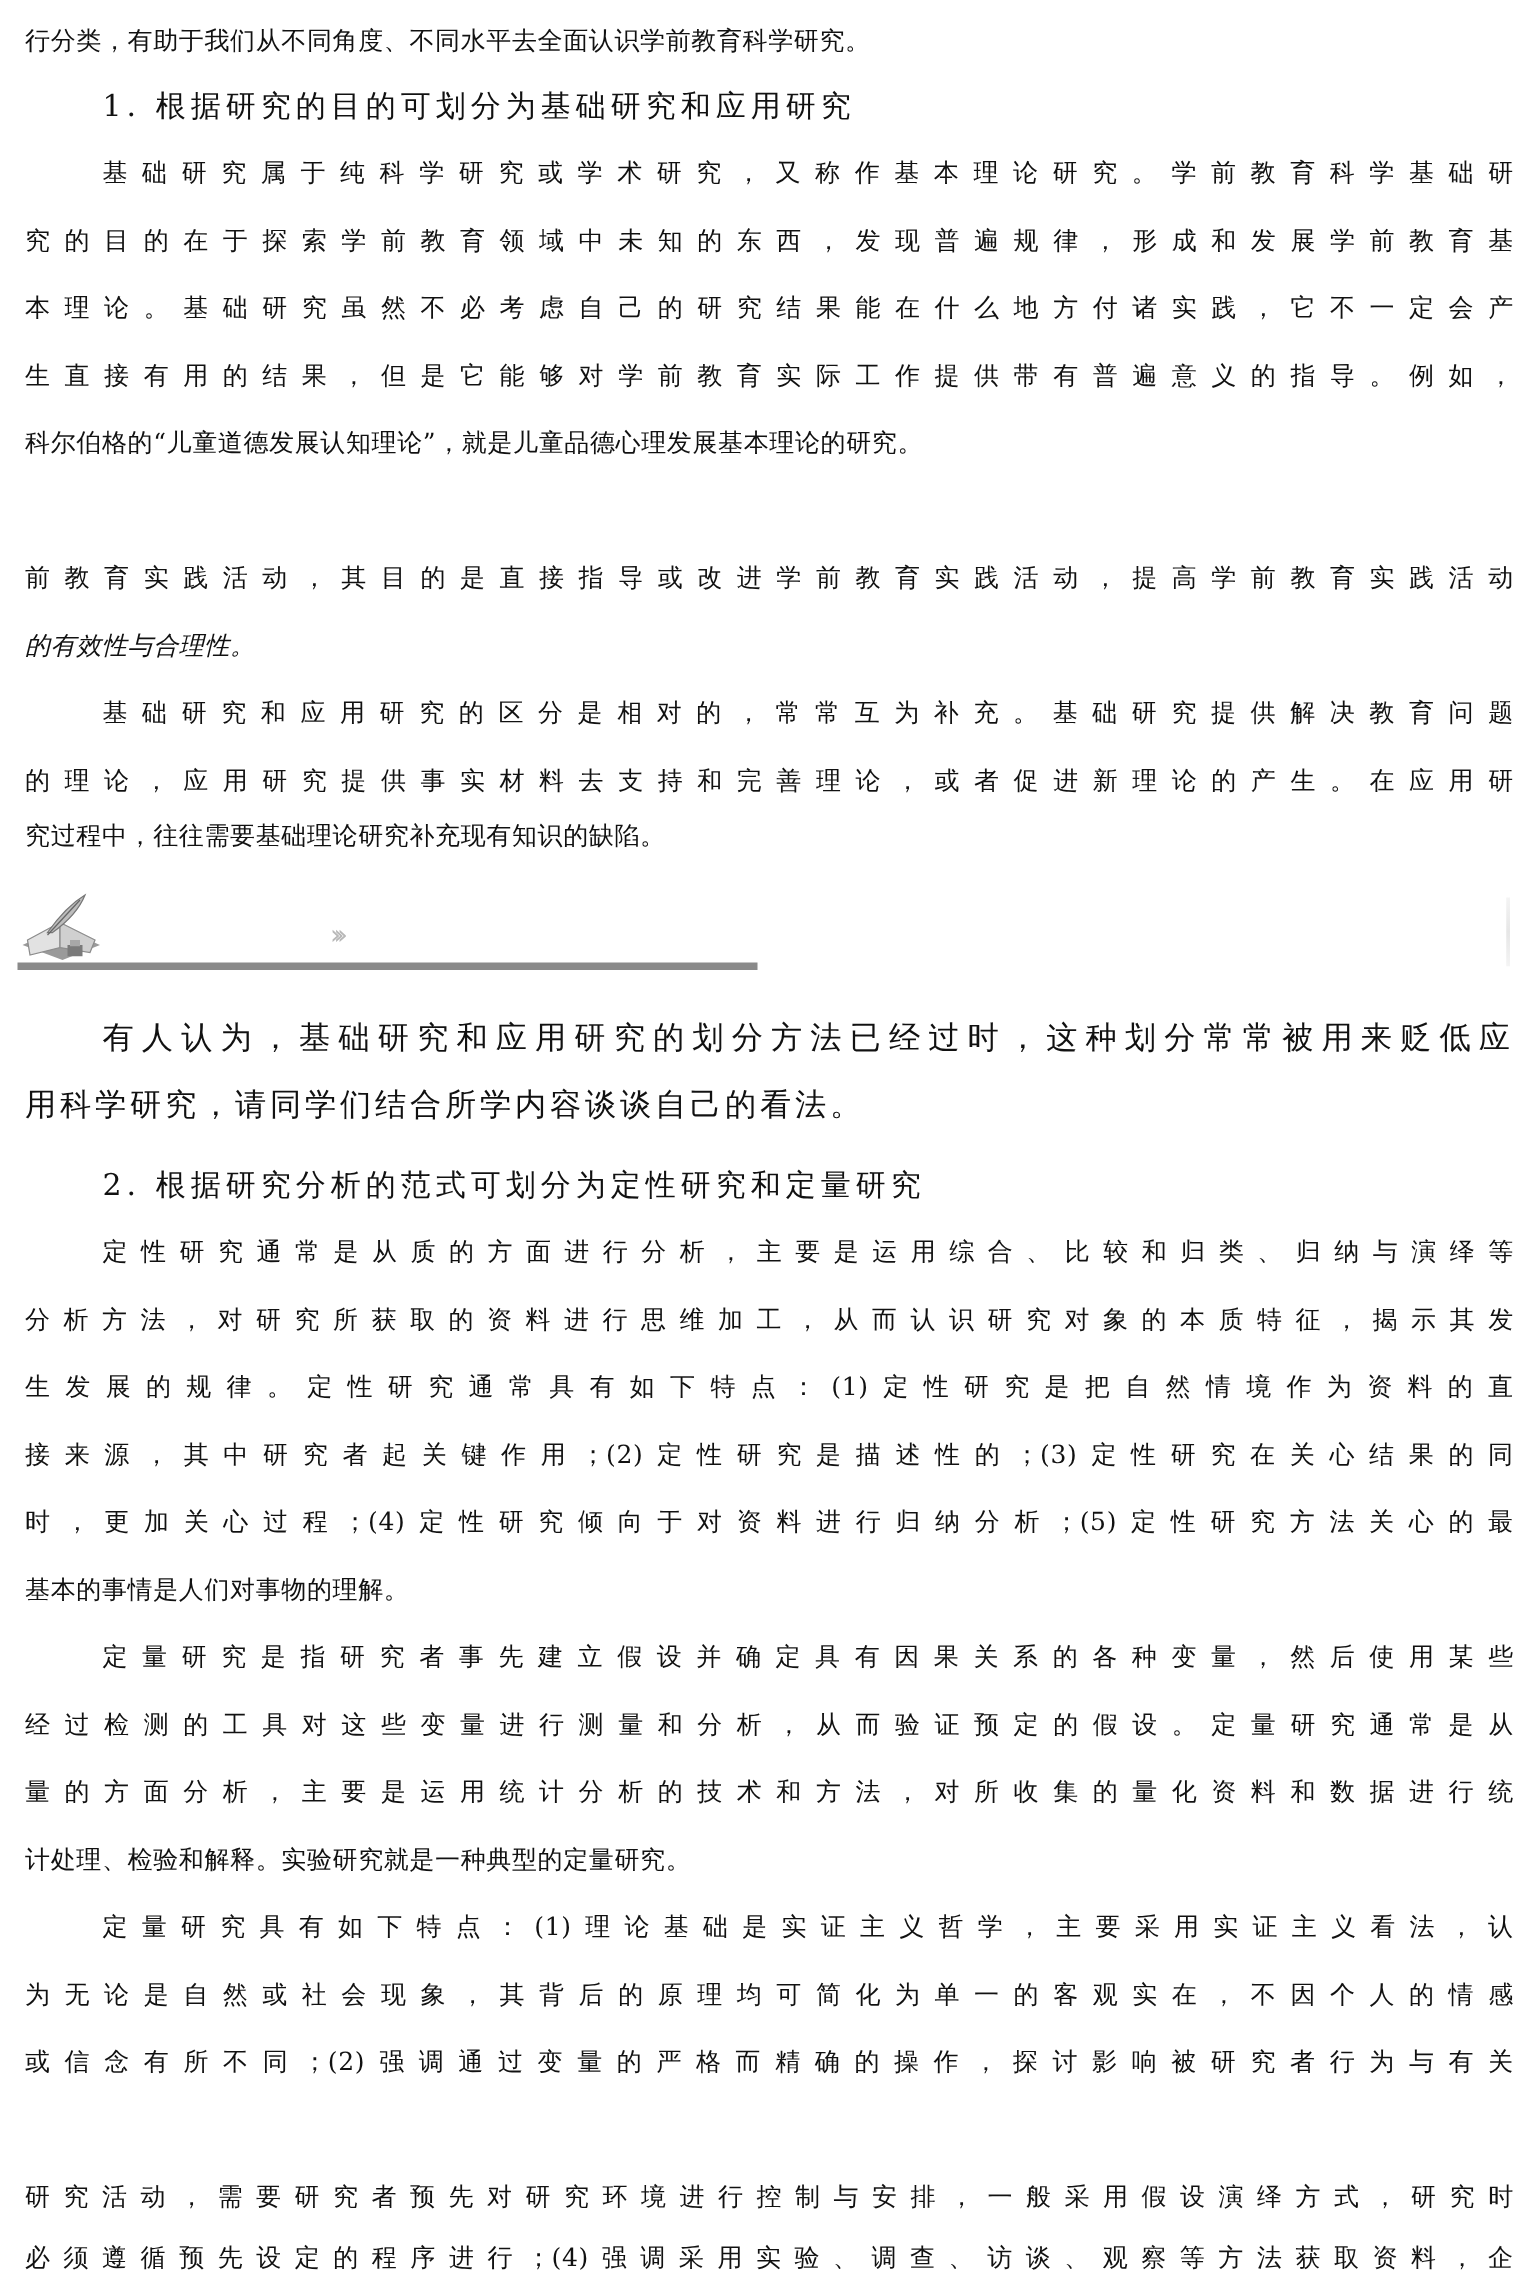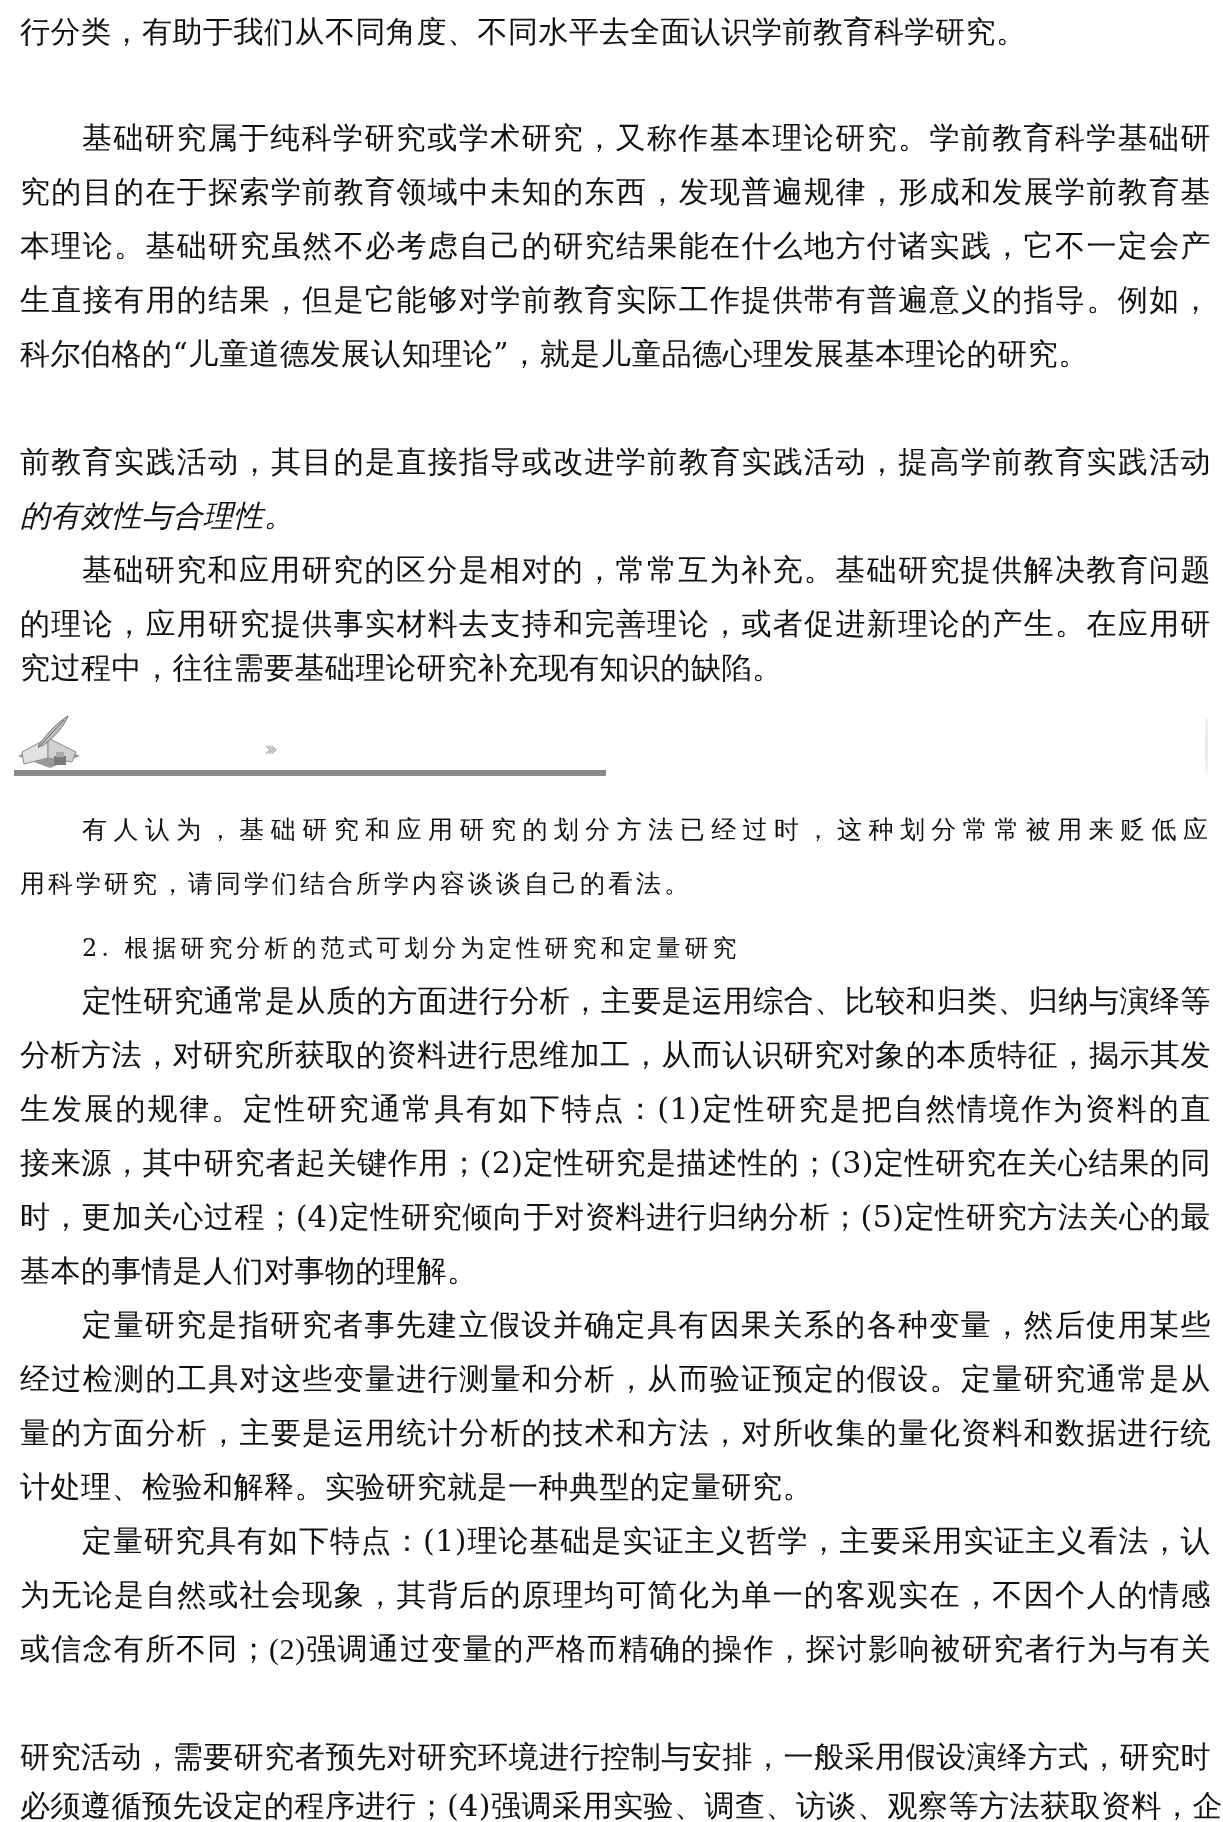--- a/index.html
+++ b/index.html
@@ -10,21 +10,21 @@
     position: relative;
     font-family: "DejaVu Serif", "Liberation Serif", serif;
     color: #111111;
   }
   .page { position: absolute; left: 0; top: 0; width: 1223px; height: 1822px; }
   .line {
     position: absolute;
     left: 20px;
     right: 12px;
     height: 40px;
-    font-size: 30px;
+    font-size: 20px;
     line-height: 40px;
     white-space: nowrap;
     text-align: justify;
     text-align-last: justify;
     letter-spacing: 0.5px;
   }
   .line.last { text-align-last: left; }
   .line.indent { left: 82px; }
   .heading {
     position: absolute;
@@ -77,20 +77,21 @@
     background: linear-gradient(#f4f4f4, #e6e6e6, #f4f4f4);
   }
 </style>
 </head>
 <body>
 
 <div class="page">
 
   <div class="line last" style="top:12px;">行分类，有助于我们从不同角度、不同水平去全面认识学前教育科学研究。</div>
 
+  <div class="heading" style="top:65px;">1. 根据研究的目的可划分为基础研究和应用研究</div>
 
   <div class="line indent" style="top:118px;">基础研究属于纯科学研究或学术研究，又称作基本理论研究。学前教育科学基础研</div>
   <div class="line" style="top:172px;">究的目的在于探索学前教育领域中未知的东西，发现普遍规律，形成和发展学前教育基</div>
   <div class="line" style="top:226px;">本理论。基础研究虽然不必考虑自己的研究结果能在什么地方付诸实践，它不一定会产</div>
   <div class="line" style="top:280px;">生直接有用的结果，但是它能够对学前教育实际工作提供带有普遍意义的指导。例如，</div>
   <div class="line last" style="top:334px;">科尔伯格的“儿童道德发展认知理论”，就是儿童品德心理发展基本理论的研究。</div>
 
   <div class="line" style="top:442px;">前教育实践活动，其目的是直接指导或改进学前教育实践活动，提高学前教育实践活动</div>
   <div class="line last" style="top:496px;font-style:italic;">的有效性与合理性。</div>
 
@@ -127,17 +128,17 @@
   <div class="line" style="top:1197px;">时，更加关心过程；(4)定性研究倾向于对资料进行归纳分析；(5)定性研究方法关心的最</div>
   <div class="line last" style="top:1251px;">基本的事情是人们对事物的理解。</div>
 
   <div class="line indent" style="top:1305px;">定量研究是指研究者事先建立假设并确定具有因果关系的各种变量，然后使用某些</div>
   <div class="line" style="top:1359px;">经过检测的工具对这些变量进行测量和分析，从而验证预定的假设。定量研究通常是从</div>
   <div class="line" style="top:1413px;">量的方面分析，主要是运用统计分析的技术和方法，对所收集的量化资料和数据进行统</div>
   <div class="line last" style="top:1467px;">计处理、检验和解释。实验研究就是一种典型的定量研究。</div>
 
   <div class="line indent" style="top:1521px;">定量研究具有如下特点：(1)理论基础是实证主义哲学，主要采用实证主义看法，认</div>
   <div class="line" style="top:1575px;">为无论是自然或社会现象，其背后的原理均可简化为单一的客观实在，不因个人的情感</div>
-  <div class="line" style="top:1629px;font-family:Liberation Serif, serif;">或信念有所不同；(2)强调通过变量的严格而精确的操作，探讨影响被研究者行为与有关</div>
+  <div class="line" style="top:1629px;">或信念有所不同；(2)强调通过变量的严格而精确的操作，探讨影响被研究者行为与有关</div>
   <div class="line" style="top:1737px;">研究活动，需要研究者预先对研究环境进行控制与安排，一般采用假设演绎方式，研究时</div>
   <div class="line" style="top:1786px;">必须遵循预先设定的程序进行；(4)强调采用实验、调查、访谈、观察等方法获取资料，企</div>
 
 </div>
 
 </body></html>

